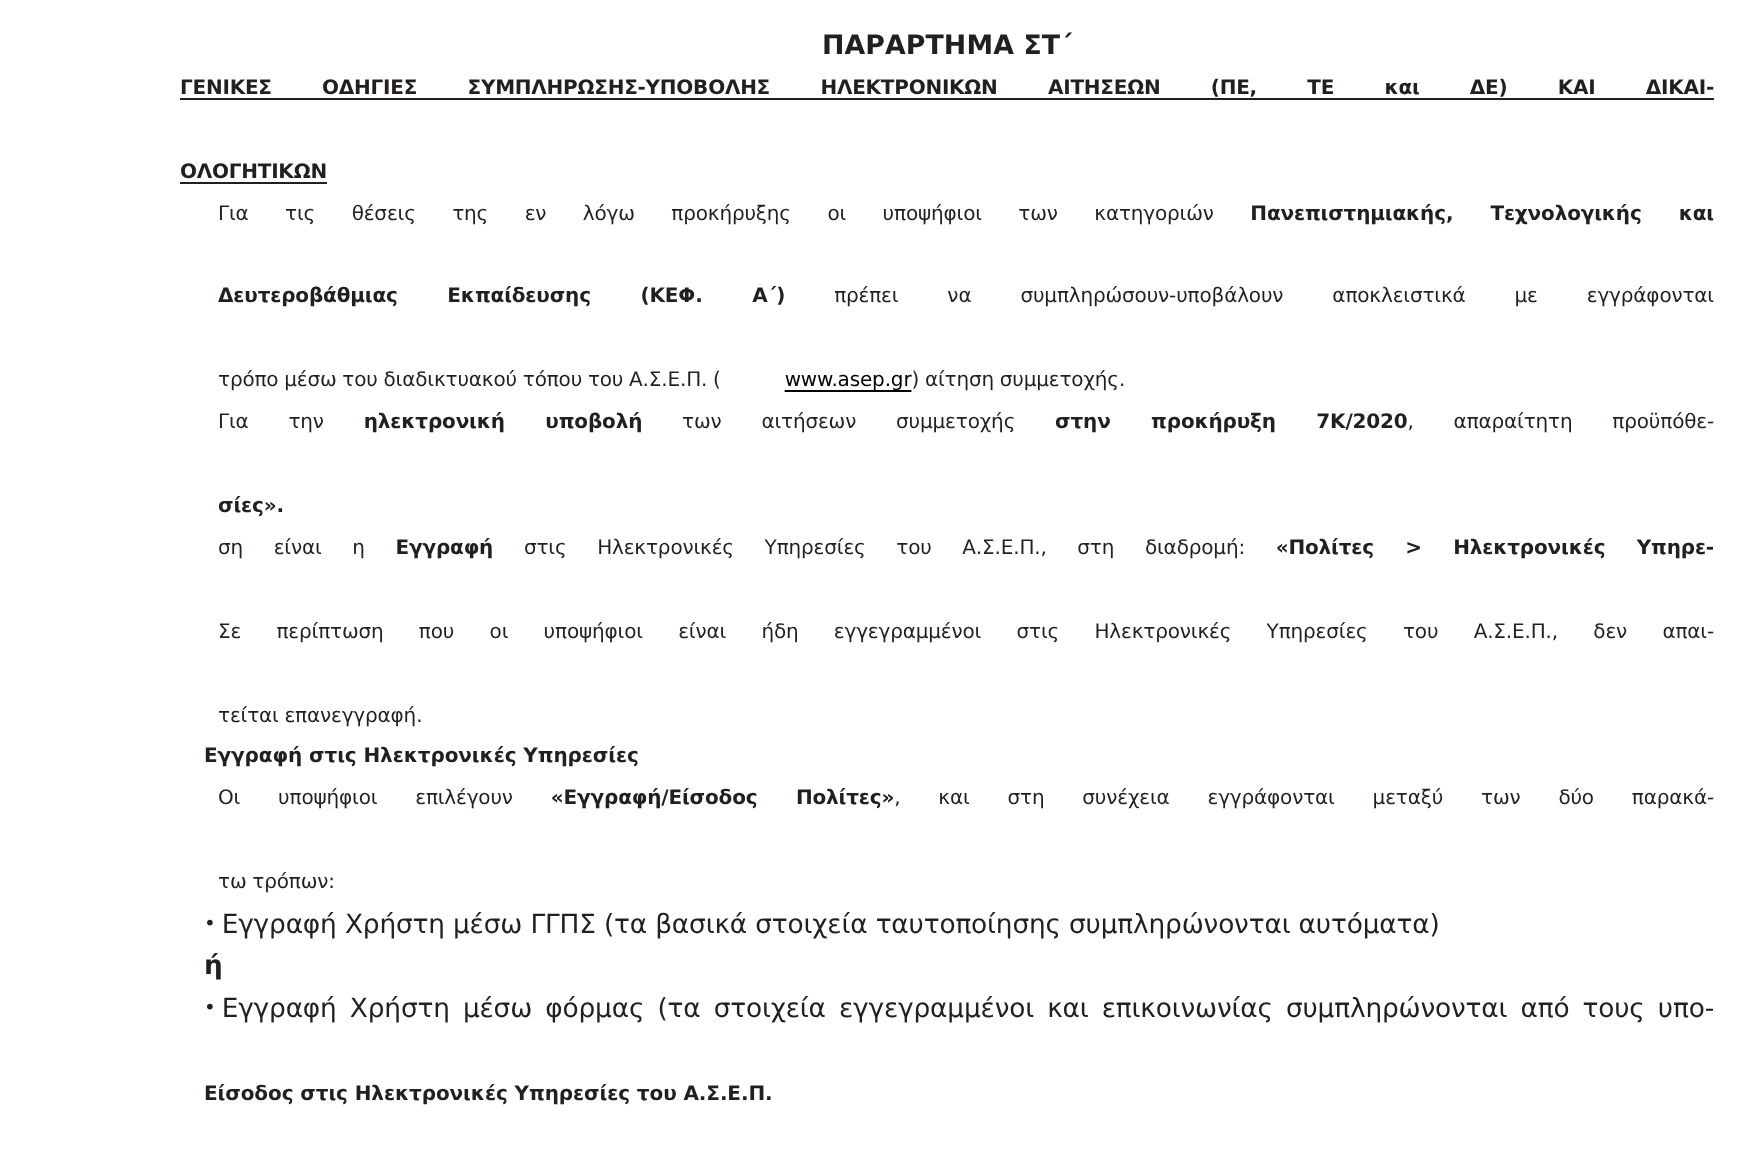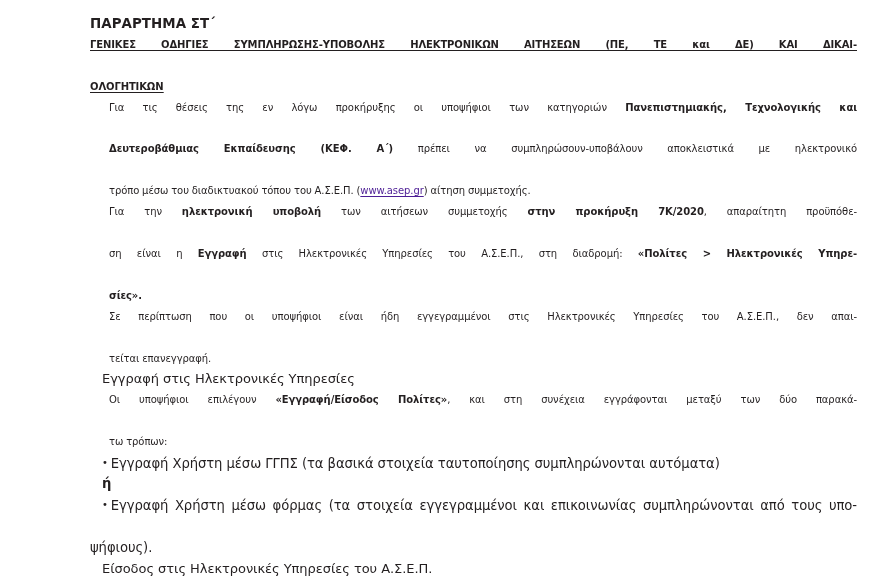--- a/index.html
+++ b/index.html
@@ -41,20 +41,21 @@
     margin: 0;
   }
 
   
   .appendix-title {
     font-size: 13.4px;
     line-height: 20.9px;
     font-weight: bold;
     letter-spacing: 0.05px;
     margin: 0;
+    text-align: center;
   }
   .main-heading {
     font-size: 10px;
     line-height: 20.9px;
     font-weight: bold;
     letter-spacing: -0.12px;
     text-decoration: underline;
     text-underline-offset: 2px;
     text-decoration-thickness: 1px;
     margin: 0;
@@ -93,22 +94,22 @@
     display: inline-block;
     width: 100%;
     height: 0;
   }
   .jline.last::after { display: none; }
   .jline.indent { text-indent: 19px; }
 
   
   .sub-heading {
     margin: 0;
-    font-weight: normal;
-    font-size: 13px;
+    font-weight: bold;
+    font-size: 10px;
     line-height: 20.9px;
     letter-spacing: -0.05px;
     text-indent: 12px;
   }
 
   
   .bullet-line {
     margin: 0;
     text-indent: 12px;
     font-size: 13.2px;
@@ -124,48 +125,49 @@
     margin: 0;
     text-indent: 12px;
     font-weight: bold;
     font-size: 13.2px;
     line-height: 20.9px;
   }
 
   b, .b { font-weight: bold; }
 
   a.link {
-    color: #4c1d95;
+    color: #000000;
     text-decoration: underline;
     text-underline-offset: 1.5px;
+    margin-left: 32px;
   }
 </style>
 </head>
 <body>
 
 <div class="page">
   <div class="doc-body">
 
     <div class="appendix-title">ΠΑΡΑΡΤΗΜΑ ΣΤ΄</div>
 
     <div class="main-heading">
       <span class="hline stretch">ΓΕΝΙΚΕΣ ΟΔΗΓΙΕΣ ΣΥΜΠΛΗΡΩΣΗΣ-ΥΠΟΒΟΛΗΣ ΗΛΕΚΤΡΟΝΙΚΩΝ ΑΙΤΗΣΕΩΝ (ΠΕ, ΤΕ και ΔΕ) ΚΑΙ ΔΙΚΑΙ-</span>
       <span class="hline">ΟΛΟΓΗΤΙΚΩΝ</span>
     </div>
 
     <div class="ln para">
       <span class="jline indent"><span>Για τις θέσεις της εν λόγω προκήρυξης οι υποψήφιοι των κατηγοριών </span><b>Πανεπιστημιακής, Τεχνολογικής και</b></span>
-      <span class="jline"><b>Δευτεροβάθμιας Εκπαίδευσης (ΚΕΦ. Α΄)</b><span> πρέπει να συμπληρώσουν-υποβάλουν αποκλειστικά με ηλεκτρονικό</span></span>
+      <span class="jline"><b>Δευτεροβάθμιας Εκπαίδευσης (ΚΕΦ. Α΄)</b><span> πρέπει να συμπληρώσουν-υποβάλουν αποκλειστικά με εγγράφονται</span></span>
       <span class="jline last"><span>τρόπο μέσω του διαδικτυακού τόπου του Α.Σ.Ε.Π. (</span><a class="link" href="#">www.asep.gr</a><span>) αίτηση συμμετοχής.</span></span>
     </div>
 
     <div class="ln para">
       <span class="jline indent"><span>Για την </span><b>ηλεκτρονική υποβολή</b><span> των αιτήσεων συμμετοχής </span><b>στην προκήρυξη 7Κ/2020</b><span>, απαραίτητη προϋπόθε-</span></span>
+      <span class="jline last"><b>σίες».</b></span>
       <span class="jline"><span>ση είναι η </span><b>Εγγραφή</b><span> στις Ηλεκτρονικές Υπηρεσίες του Α.Σ.Ε.Π., στη διαδρομή: </span><b>«Πολίτες &gt; Ηλεκτρονικές Υπηρε-</b></span>
-      <span class="jline last"><b>σίες».</b></span>
     </div>
 
     <div class="ln para">
       <span class="jline indent">Σε περίπτωση που οι υποψήφιοι είναι ήδη εγγεγραμμένοι στις Ηλεκτρονικές Υπηρεσίες του Α.Σ.Ε.Π., δεν απαι-</span>
       <span class="jline last">τείται επανεγγραφή.</span>
     </div>
 
     <div class="sub-heading">Εγγραφή στις Ηλεκτρονικές Υπηρεσίες</div>
 
     <div class="ln para">
@@ -174,19 +176,18 @@
     </div>
 
     <div class="bullet-line">
       <span class="bullet-glyph">•</span><span>Εγγραφή Χρήστη μέσω ΓΓΠΣ (τα βασικά στοιχεία ταυτοποίησης συμπληρώνονται αυτόματα)</span>
     </div>
 
     <div class="or-line">ή</div>
 
     <div class="bullet-line ln">
       <span class="jline"><span class="bullet-glyph">•</span><span>Εγγραφή Χρήστη μέσω φόρμας (τα στοιχεία εγγεγραμμένοι και επικοινωνίας συμπληρώνονται από τους υπο-</span></span>
-      <span class="jline last" style="text-indent:0">ψήφιους).</span>
     </div>
 
     <div class="sub-heading">Είσοδος στις Ηλεκτρονικές Υπηρεσίες του Α.Σ.Ε.Π.</div>
 
   </div>
 </div>
 
 </body></html>

